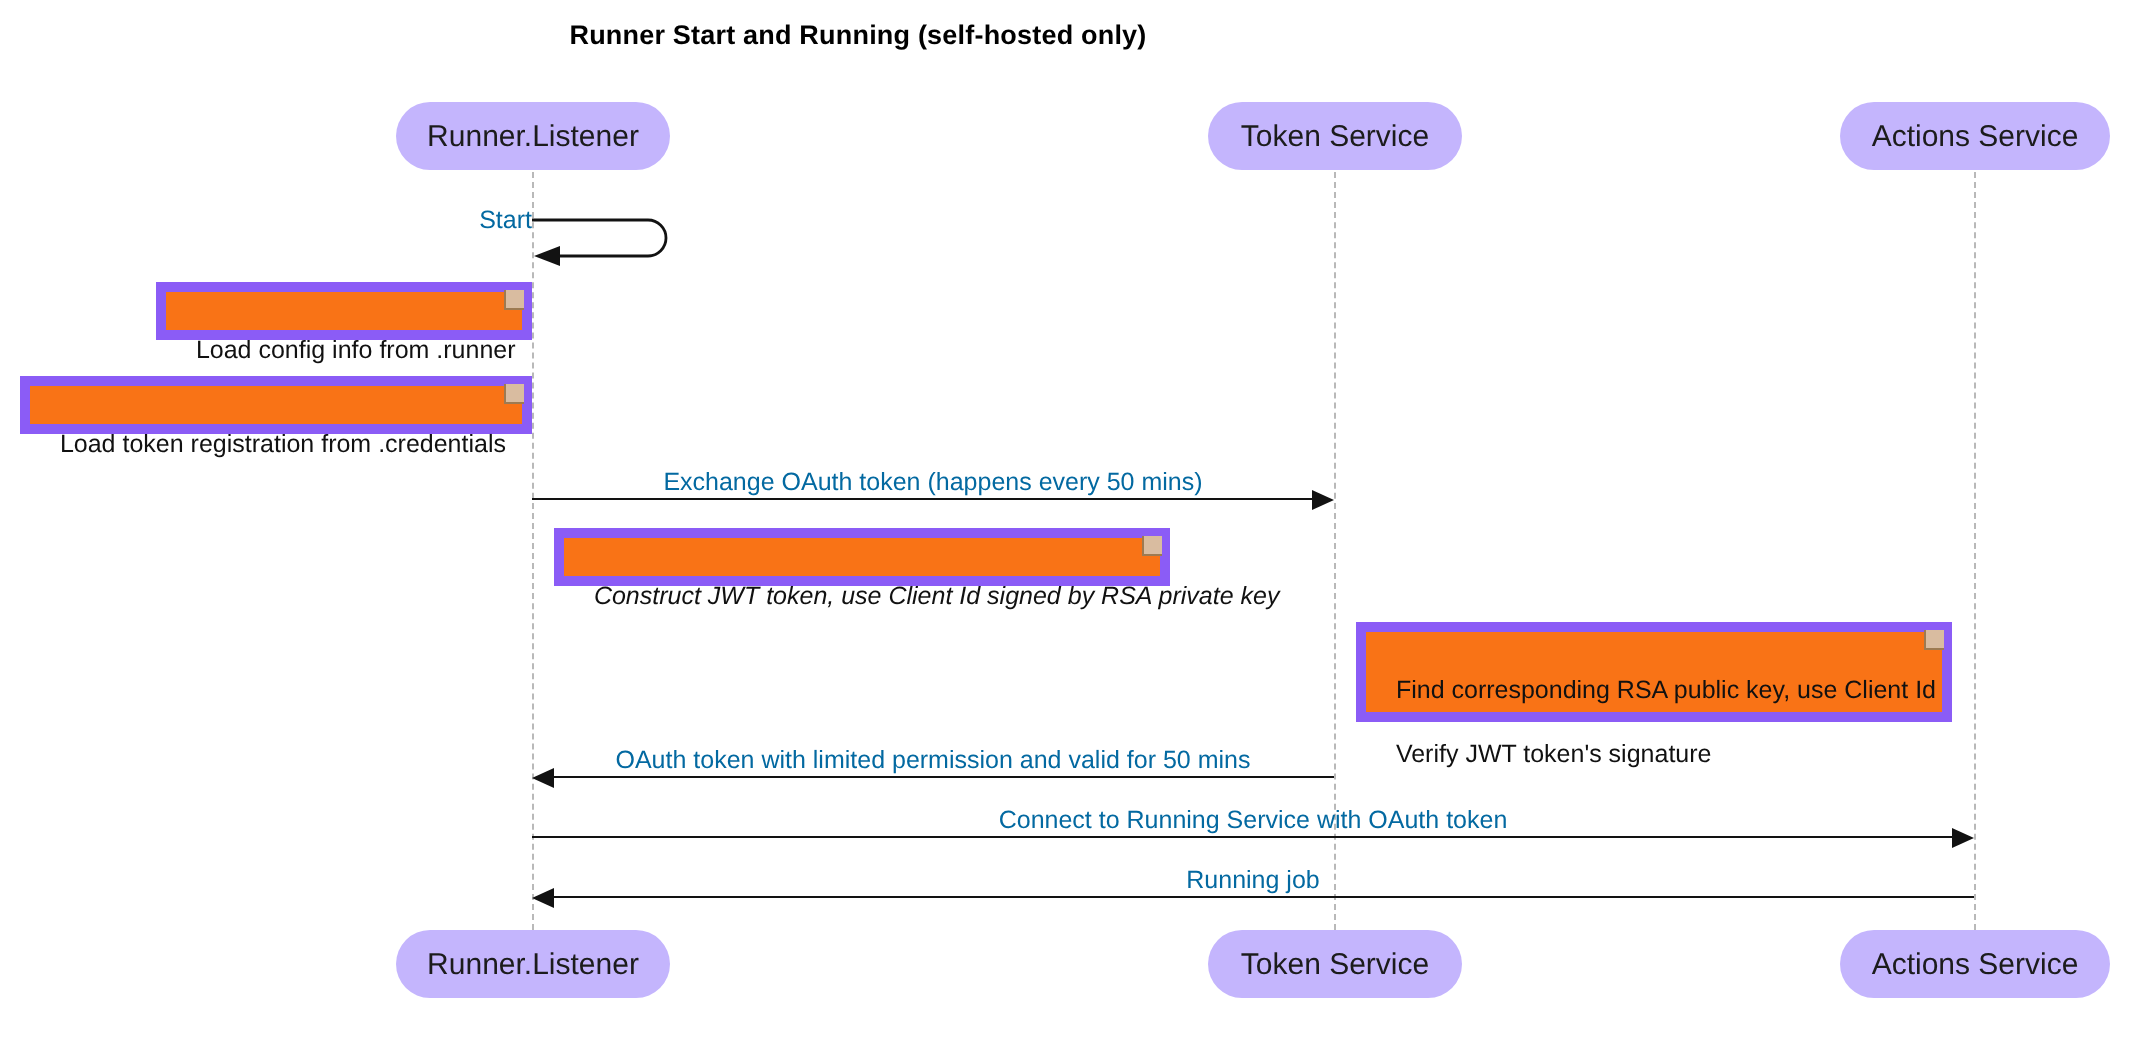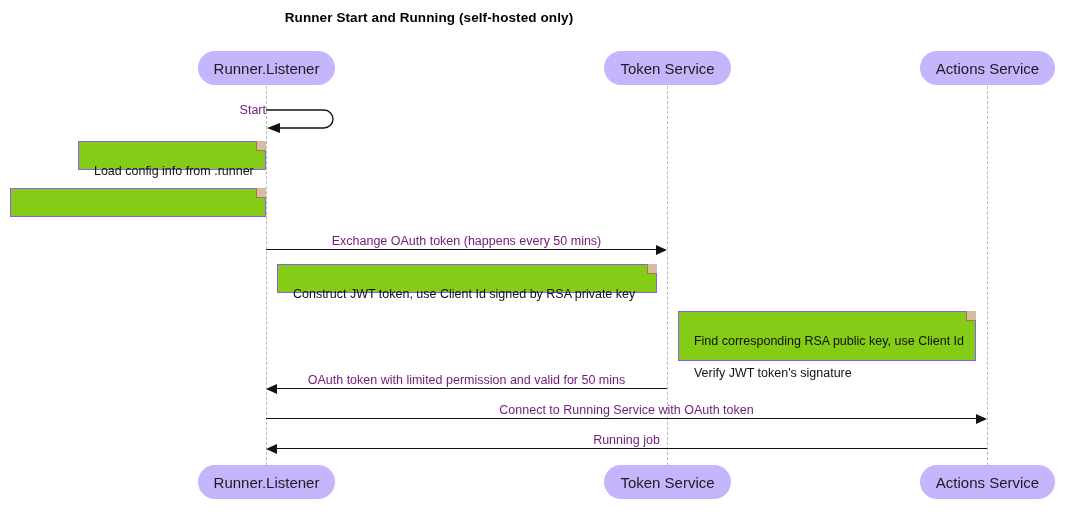--- a/index.html
+++ b/index.html
@@ -48,22 +48,22 @@
     position: absolute;
     width: 0;
     border-left: 1px dashed #b9b9b9;
     top: 86px;
     height: 379px;
   }
 
   
   .note {
     position: absolute;
-    background: #84cc16;
-    border: 1px solid #8b5cf6;
+    background: #f97316;
+    border: 5px solid #8b5cf6;
     box-sizing: border-box;
     font-size: 12.5px;
     color: #111111;
     line-height: 16px;
     padding: 5px 8px 5px 8px;
     white-space: pre;
   }
   .note-fold {
     position: absolute;
     top: -1px;
@@ -77,21 +77,21 @@
 
   
   .msg-line {
     position: absolute;
     height: 0;
     border-top: 1.4px solid #121212;
   }
   .msg-label {
     position: absolute;
     font-size: 12.5px;
-    color: #701a75;
+    color: #0369a1;
     white-space: nowrap;
     text-align: center;
   }
   .arrow-head {
     position: absolute;
     width: 0;
     height: 0;
     border-top: 5px solid transparent;
     border-bottom: 5px solid transparent;
   }
@@ -131,28 +131,29 @@
     <polygon points="14,17 14,27 1,22" fill="#121212"></polygon>
   </svg>
 </div>
 
 <div class="note" style="left:78px; top:141px; width:188px; height:29px;">
   <span>Load config info from .runner</span>
   <span class="note-fold"></span>
 </div>
 
 <div class="note" style="left:10px; top:188px; width:256px; height:29px;">
+  <span>Load token registration from .credentials</span>
   <span class="note-fold"></span>
 </div>
 
 <div class="msg-label" style="left:266px; top:234px; width:401px;">Exchange OAuth token (happens every 50 mins)</div>
 <div class="msg-line" style="left:266px; top:249px; width:395px;"></div>
 <div class="arrow-head arrow-right" style="left:656px; top:245px;"></div>
 
-<div class="note" style="left:277px; top:264px; width:380px; height:29px;">
+<div class="note" style="left:277px; top:264px; width:308px; height:29px;font-style:italic;">
   <span>Construct JWT token, use Client Id signed by RSA private key</span>
   <span class="note-fold"></span>
 </div>
 
 <div class="note" style="left:678px; top:311px; width:298px; height:50px;">
   <span>Find corresponding RSA public key, use Client Id</span><br>
   <span>Verify JWT token's signature</span>
   <span class="note-fold"></span>
 </div>
 

